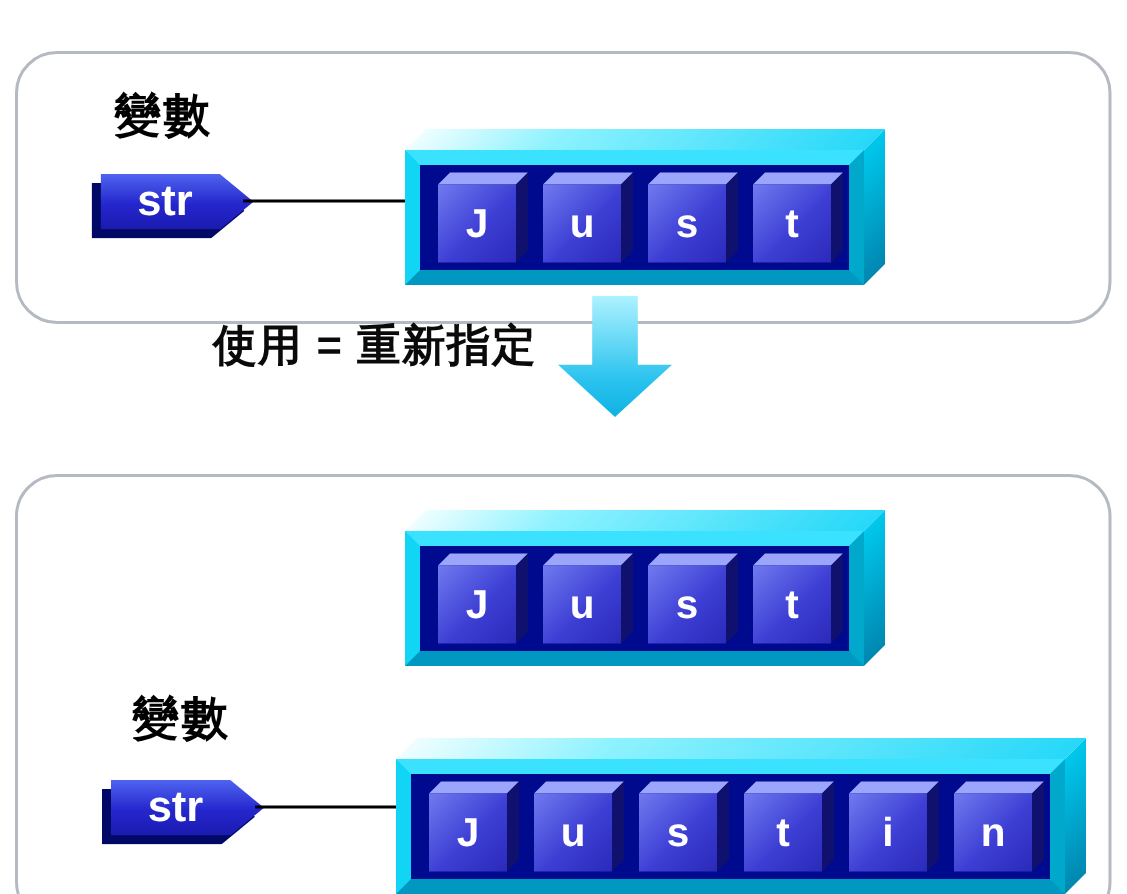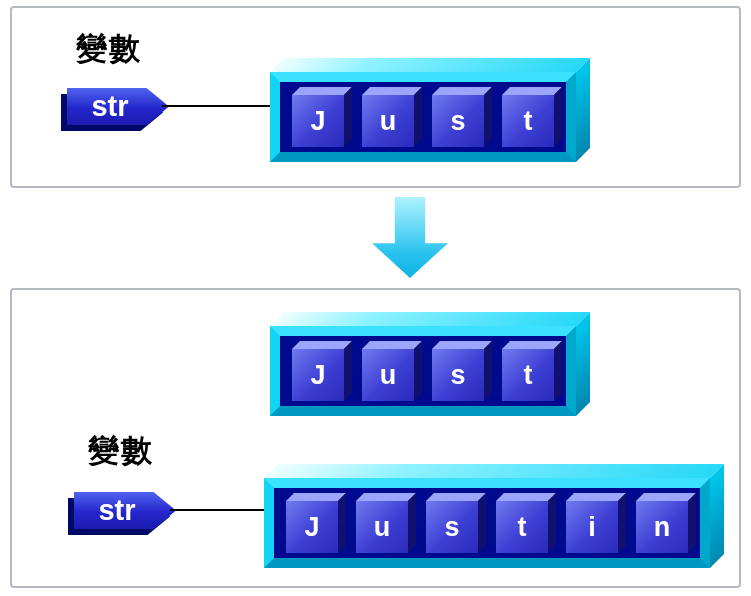--- a/index.html
+++ b/index.html
@@ -1,21 +1,21 @@
 <!DOCTYPE html>
 <html><head>
 <meta charset="utf-8">
 <style>
   * { margin:0; padding:0; box-sizing:border-box; }
   html,body { width:751px; height:596px; background:#ffffff; overflow:hidden;
               font-family:"Liberation Sans","DejaVu Sans",sans-serif; }
   .stage { position:relative; width:751px; height:596px; }
 
   
-  .panel { position:absolute; background:#fff; border:2px solid #b5b9c2; border-radius:4px; }
+  .panel { position:absolute; background:#fff; border:2px solid #b5b9c2; border-radius:28px;margin-top:28px; }
   .panel-top { left:10px; top:6px; width:731px; height:182px; }
   .panel-bottom { left:10px; top:288px; width:731px; height:300px; }
 
   .var-label { position:absolute; font-size:31px; font-weight:bold; color:#000; letter-spacing:2px; }
 
   
   .tag { position:absolute; width:102px; height:37px; }
   .tag-shadow { position:absolute; left:-6px; top:6px; width:100%; height:100%;
                 background:#000a66;
                 clip-path:polygon(0 0,78% 0,100% 50%,78% 100%,0 100%); }
@@ -106,20 +106,21 @@
         </div>
           <div class="cube">
           <div class="cube-top"></div>
           <div class="cube-side"></div>
           <div class="cube-face">t</div>
         </div>
         </div>
     </div>
   </div>
 
+  <div class="caption">使用 = 重新指定</div>
   <div class="down-arrow"></div>
 
   <div class="panel panel-bottom">
 
     <div class="mem" id="old-mem">
       <div class="mem-top"></div>
       <div class="mem-side"></div>
       <div class="mem-front">
           <div class="cube">
           <div class="cube-top"></div>

